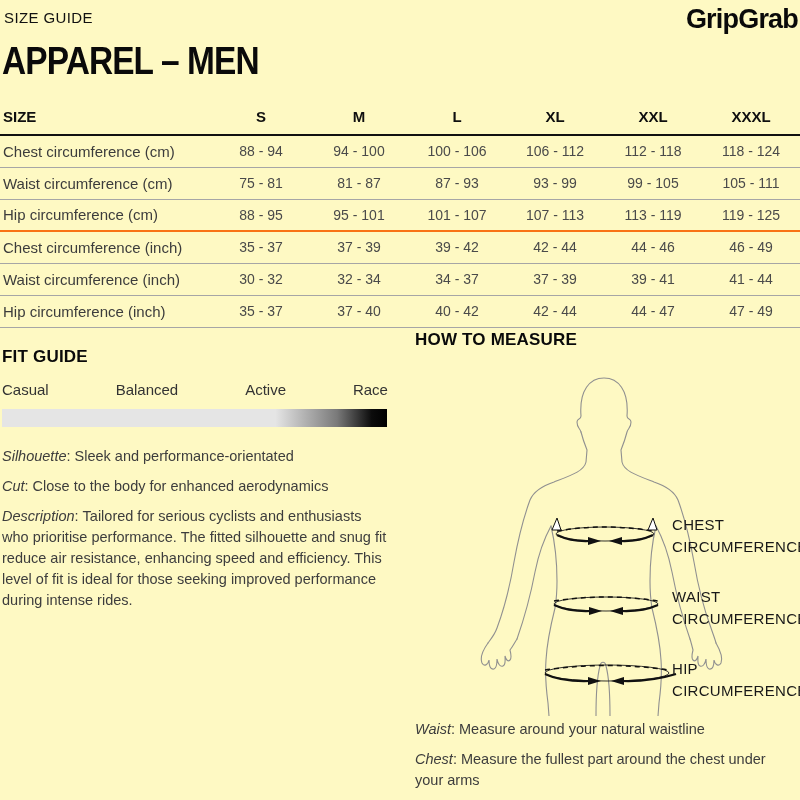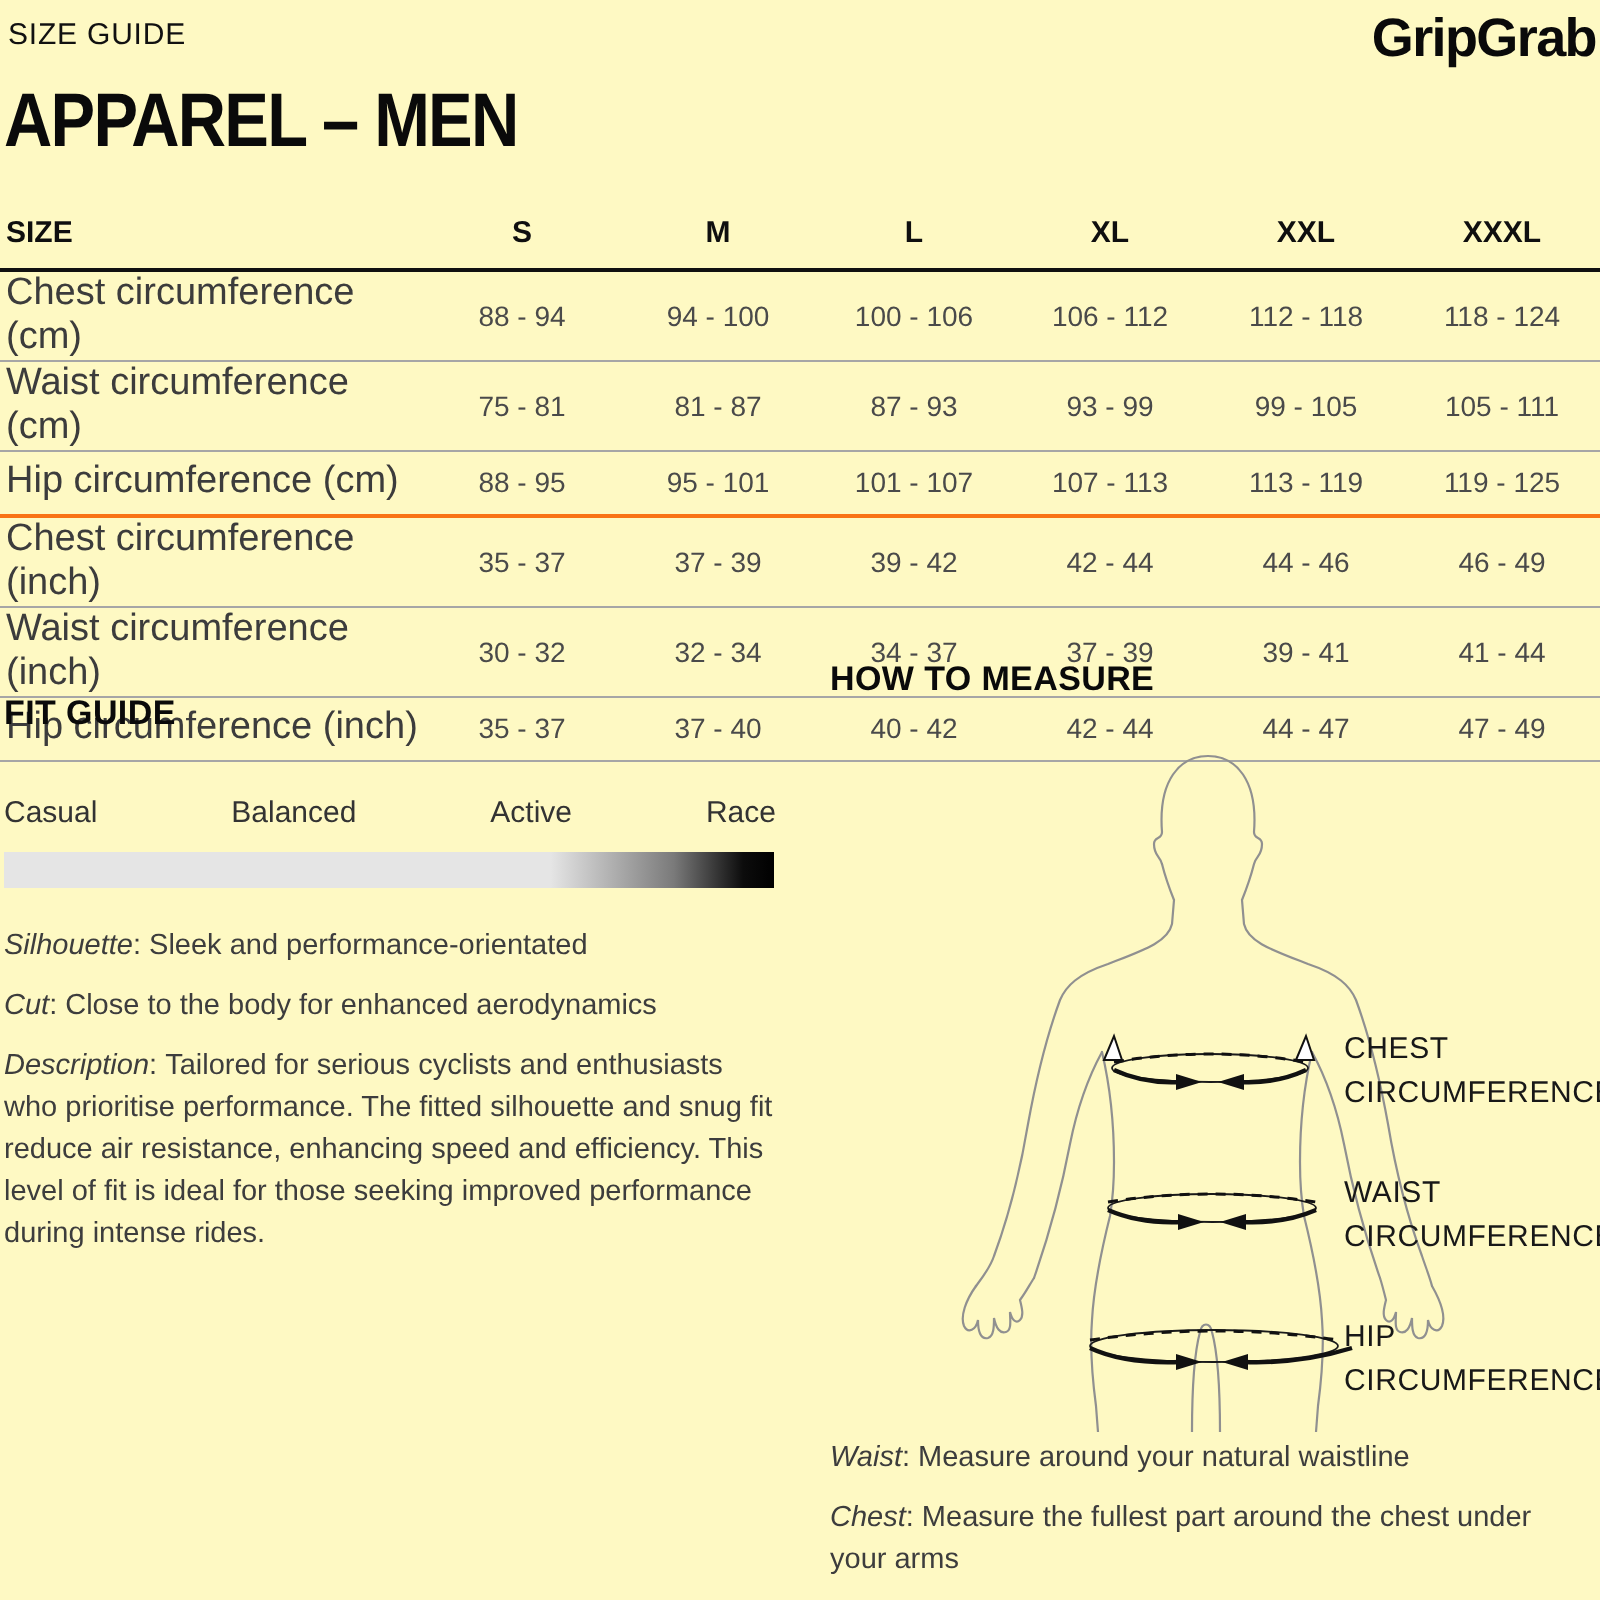--- a/index.html
+++ b/index.html
@@ -9,26 +9,26 @@
   .page-label { position:absolute; left:4px; top:9px; font-size:15px; font-weight:500; letter-spacing:.4px; color:#111; }
   .brand { position:absolute; right:2px; top:4px; font-size:27px; font-weight:800; letter-spacing:-.8px; color:#0a0a0a; }
   .title { position:absolute; left:2px; top:40px; font-size:38px; font-weight:800; letter-spacing:-1px; transform:scaleX(.88); transform-origin:left center; color:#0a0a0a; white-space:nowrap; }
 
   table.size-table { position:absolute; left:0; top:102px; width:800px; border-collapse:collapse; table-layout:fixed; }
   table.size-table th, table.size-table td { font-weight:normal; }
   table.size-table th { font-size:15px; font-weight:700; color:#0f0f0f; padding:6px 0 9px 0; text-align:center; border-bottom:2px solid #111; }
   table.size-table th.lbl { text-align:left; padding-left:3px; }
   table.size-table col.lbl-col { width:26.5%; }
   table.size-table td { height:32px; font-size:14px; color:#4a4a4a; text-align:center; border-bottom:1px solid #a6a6a6; }
-  table.size-table td.lbl { text-align:left; padding-left:3px; font-size:19px; color:#3c3c3c; }
+  table.size-table td.lbl { text-align:left; padding-left:3px; font-size:15px; color:#3c3c3c; }
   table.size-table tr.section-end td { border-bottom:2px solid #f97316; }
 
   .fit-guide { position:absolute; left:2px; top:347px; width:386px; }
   .section-heading { font-size:17px; font-weight:800; letter-spacing:.2px; color:#0a0a0a; }
-  .scale-labels { display:flex; justify-content:space-between; margin-top:31px; font-size:15px; color:#333; }
+  .scale-labels { display:flex; justify-content:space-between; margin-top:14px; font-size:15px; color:#333; }
   .scale-bar { margin-top:11px; height:18px; width:385px;
     background:linear-gradient(90deg,#e5e5e5 0%,#e5e5e5 71%,#7a7a7a 87%,#0c0c0c 96%,#000 100%); }
   .fit-details { margin-top:19px; }
   .fit-details p, .instructions p { font-size:14.5px; line-height:21px; color:#3d3d3d; margin-bottom:9px; }
   .lead { font-style:italic; }
   .lead-sep { margin-right:4px; color:#3d3d3d; }
 
   .htm-heading { position:absolute; left:415px; top:330px; }
   .figure-wrap { position:absolute; left:410px; top:371px; width:390px; height:345px; }
   .measure-label { position:absolute; font-size:15px; line-height:22px; letter-spacing:.3px; color:#181818; font-weight:500; white-space:nowrap; }

